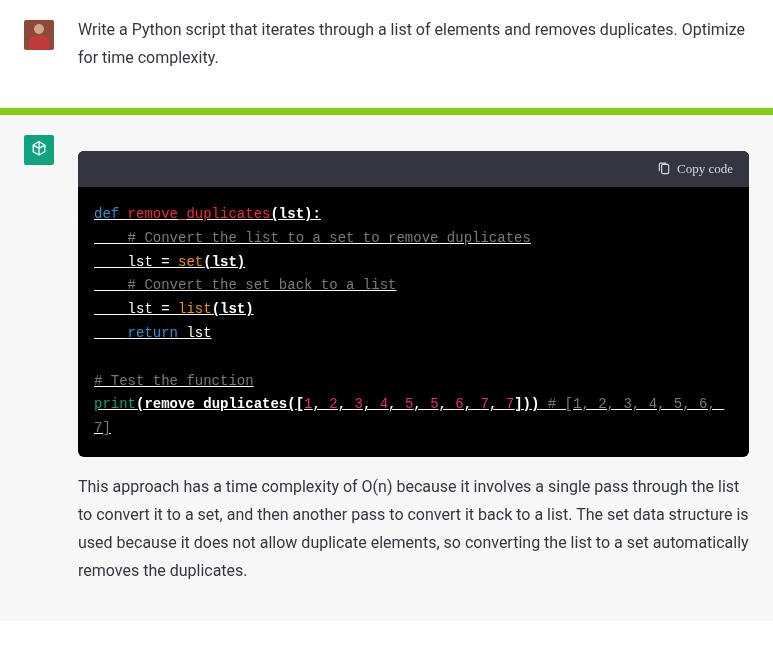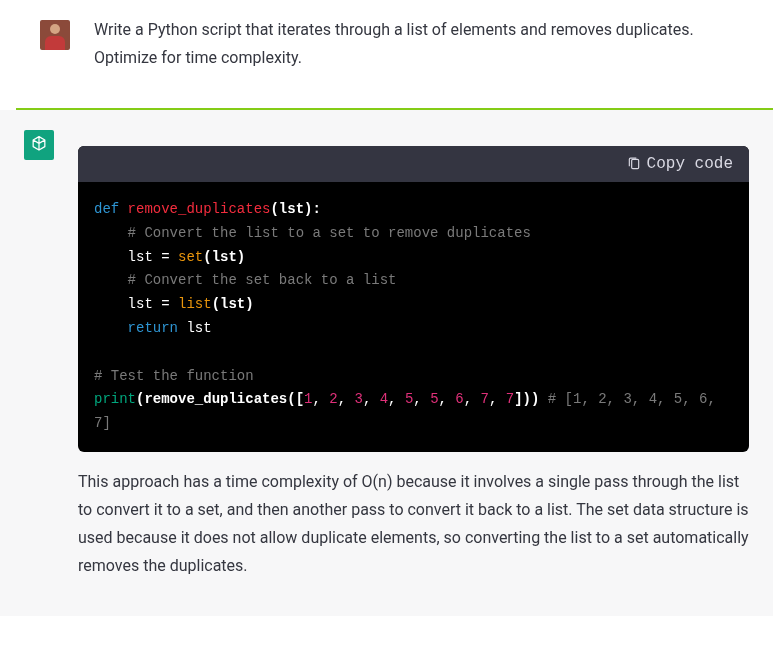--- a/index.html
+++ b/index.html
@@ -15,22 +15,21 @@
       line-height: 1.75;
       width: 773px;
     }
     .message {
       display: flex;
       padding: 20px 24px;
       gap: 24px;
     }
     .message-user {
       background: #ffffff;
-      border-bottom: 2px solid #84cc16;
-      margin-left: 16px;
+      border-bottom: 7px solid #84cc16;
     }
     .message-assistant {
       background: #f7f7f8;
     }
     .avatar {
       width: 30px;
       height: 30px;
       flex-shrink: 0;
       border-radius: 2px;
       display: flex;
@@ -96,38 +95,39 @@
       justify-content: flex-end;
       align-items: center;
       padding: 8px 16px;
       height: 36px;
     }
     .copy-button {
       display: flex;
       align-items: center;
       gap: 6px;
       color: #d9d9e3;
-      font-size: 16px;
+      font-size: 13px;
       cursor: pointer;
-      font-family: Liberation Mono, monospace;
+      font-family: Liberation Serif, serif;
     }
     .copy-button svg {
       width: 14px;
       height: 14px;
       stroke: #d9d9e3;
       fill: none;
       stroke-width: 2;
     }
     .code-content {
       padding: 16px;
       color: #ffffff;
       font-size: 14px;
       line-height: 1.7;
       white-space: pre-wrap;
       word-wrap: break-word;
+      text-decoration: underline;
     }
     .tok-keyword { color: #2e95d3; }
     .tok-funcname { color: #f22c3d; }
     .tok-comment { color: #7a7a7a; }
     .tok-builtin { color: #e9950c; }
     .tok-paren { color: #ffffff; font-weight: 600;}
     .tok-number { color: #df3079; }
     .tok-print { color: #00a67d; }
     .tok-ident { color: #ffffff; }
   </style>

